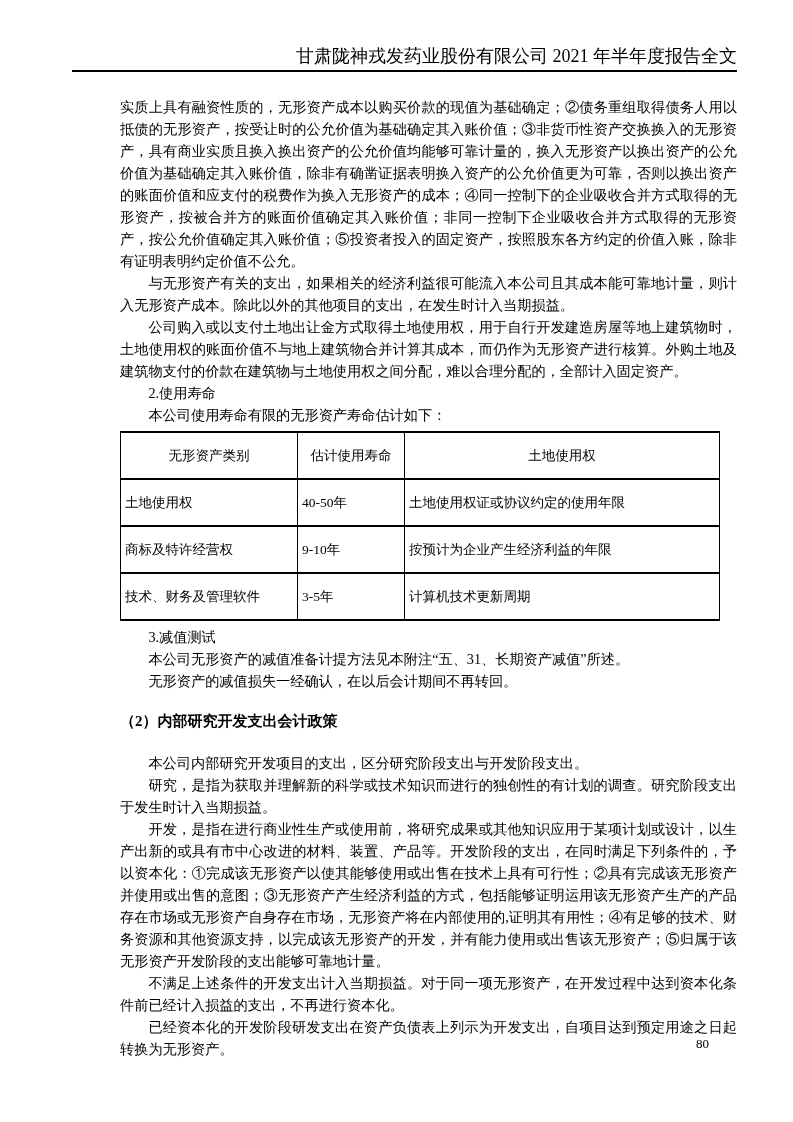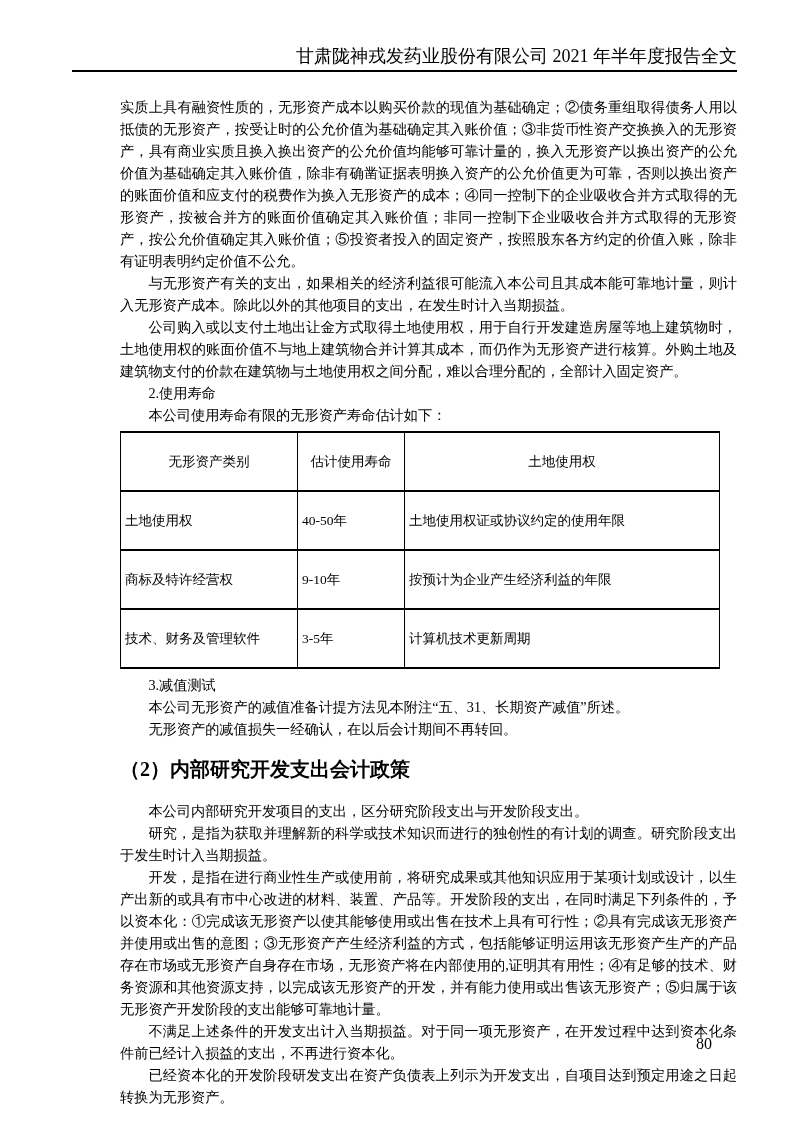--- a/index.html
+++ b/index.html
@@ -23,34 +23,34 @@
     word-break:break-all;
   }
   p.doc.indent{text-indent:2em;}
   table.life{
     border-collapse:collapse;margin:5px 0 5px 0;width:588px;
     table-layout:fixed;
   }
   table.life th,table.life td{
     border-left:1px solid #000;border-right:1px solid #000;
     border-top:2px solid #000;border-bottom:2px solid #000;
-    font-size:13.5px;line-height:17px;padding:20px 4px;
+    font-size:13.5px;line-height:17px;padding:14px 4px;
     font-weight:normal;overflow:hidden;white-space:nowrap;
   }
   table.life th{text-align:center;}
   .col-type{width:168px;}
   .col-life{width:98px;text-align:left;}
   .col-method{width:306px;text-align:left;}
   td.col-type{text-align:left;}
   h2.rd-heading{
-    margin:18px 0 20px 0;font-size:20px;line-height:22px;font-weight:bold;
+    margin:18px 0 20px 0;font-size:15px;line-height:22px;font-weight:bold;
   }
   .page-number{
     position:absolute;left:696px;top:1036px;
-    font-size:16px;line-height:16px;
+    font-size:13px;line-height:16px;
   }
 </style>
 </head>
 <body>
 
 <div class="page">
 
   <div class="report-header">
     <span>甘肃陇神戎发药业股份有限公司 2021 年半年度报告全文</span>
   </div>

